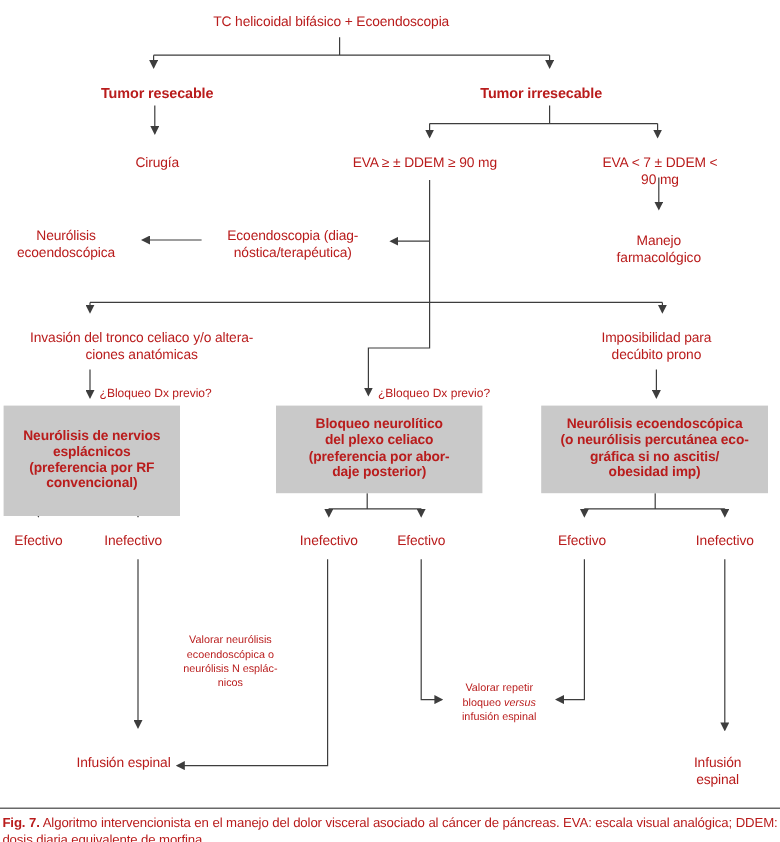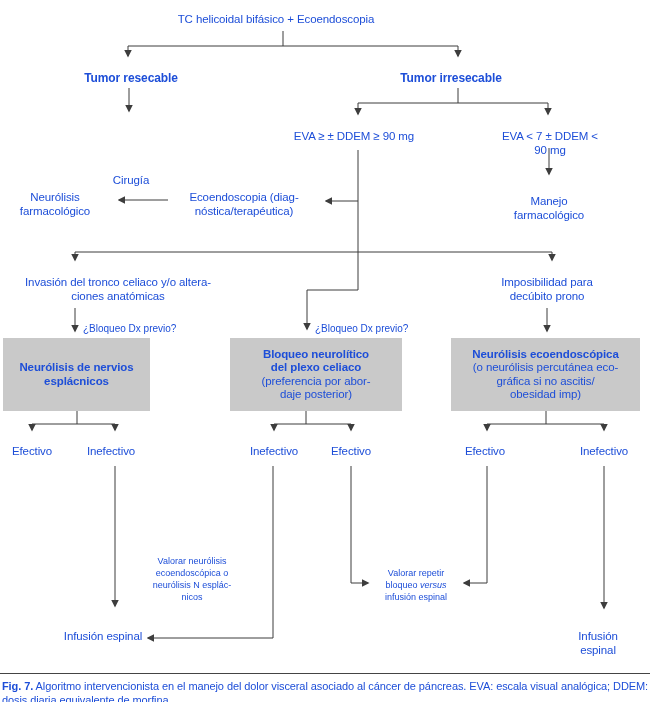--- a/index.html
+++ b/index.html
@@ -1,39 +1,39 @@
 <!DOCTYPE html>
 <html><head>
 <meta charset="utf-8">
 <style>
   html,body{margin:0;padding:0;background:#fff;}
   #stage{
     position:relative;width:650px;height:702px;background:#ffffff;
     font-family:"Liberation Sans","DejaVu Sans",sans-serif;
-    color:#1d4ed8;overflow:hidden;
+    color:#b91c1c;overflow:hidden;
   }
   #wires{position:absolute;left:0;top:0;width:650px;height:702px;}
   .node{
     position:absolute;transform:translateX(-50%);
     text-align:center;white-space:pre-line;
     font-size:11.5px;line-height:1.18;letter-spacing:-0.1px;
   }
   .bold{font-weight:bold;font-size:12px;}
   .small{font-size:9px;line-height:1.35;letter-spacing:0;}
   .node-left{
     position:absolute;text-align:left;white-space:pre-line;
     font-size:10px;line-height:1.3;
   }
   .gbox{
     position:absolute;background:#c9c9c9;
     display:flex;flex-direction:column;justify-content:center;align-items:center;
     text-align:center;font-size:11.5px;line-height:1.14;letter-spacing:-0.1px;
   }
   .gbox-title{font-weight:bold;white-space:pre-line;display:block;}
-  .gbox-sub{white-space:pre-line;display:block;}
+  .gbox-sub{white-space:pre-line;display:block;font-weight:bold;}
   .rule{position:absolute;left:0;width:650px;border-top:1px solid #444;}
   .caption{
     position:absolute;left:2px;top:679px;width:646px;
     font-size:11px;line-height:1.28;text-align:justify;letter-spacing:-0.1px;
   }
   .caption b{font-weight:bold;}
   i{font-style:italic;}
 </style>
 </head>
 <body>
@@ -80,41 +80,43 @@
       <path d="M487,466 V583 H464" marker-end="url(#ah)"></path>
       <path d="M604,466 V608" marker-end="url(#ah)"></path>
     </g>
   </svg>
 
   <div class="node" style="left:276px;top:13px;">TC helicoidal bifásico + Ecoendoscopia</div>
 
   <div class="node bold" style="left:131px;top:71px;">Tumor resecable</div>
   <div class="node bold" style="left:451px;top:71px;text-align:right;">Tumor irresecable</div>
 
-  <div class="node" style="left:131px;top:130px;margin-top:44px;">Cirugía</div>
+  <div class="node" style="left:131px;top:130px;">Cirugía</div>
   <div class="node" style="left:354px;top:130px;">EVA ≥ ± DDEM ≥ 90 mg</div>
   <div class="node" style="left:550px;top:130px;">EVA &lt; 7 ± DDEM &lt; 90 mg</div>
 
   <div class="node" style="left:55px;top:191px;">Neurólisis
-farmacológico</div>
+ecoendoscópica</div>
   <div class="node" style="left:244px;top:191px;">Ecoendoscopia (diag-
 nóstica/terapéutica)</div>
   <div class="node" style="left:549px;top:195px;">Manejo farmacológico</div>
 
   <div class="node" style="left:118px;top:276px;">Invasión del tronco celiaco y/o altera-
 ciones anatómicas</div>
   <div class="node" style="left:547px;top:276px;">Imposibilidad para
 decúbito prono</div>
 
   <div class="node-left" style="left:83px;top:322px;">¿Bloqueo Dx previo?</div>
   <div class="node-left" style="left:315px;top:322px;">¿Bloqueo Dx previo?</div>
 
-  <div class="gbox" style="left:3px;top:338px;width:147px;height:73px;">
+  <div class="gbox" style="left:3px;top:338px;width:147px;height:92px;">
     <span class="gbox-title">Neurólisis de nervios
 esplácnicos</span>
+    <span class="gbox-sub">(preferencia por RF
+convencional)</span>
   </div>
   <div class="gbox" style="left:230px;top:338px;width:172px;height:73px;">
     <span class="gbox-title">Bloqueo neurolítico
 del plexo celiaco</span>
     <span class="gbox-sub">(preferencia por abor-
 daje posterior)</span>
   </div>
   <div class="gbox" style="left:451px;top:338px;width:189px;height:73px;">
     <span class="gbox-title">Neurólisis ecoendoscópica</span>
     <span class="gbox-sub">(o neurólisis percutánea eco-
@@ -122,21 +124,21 @@
 obesidad imp)</span>
   </div>
 
   <div class="node" style="left:32px;top:445px;">Efectivo</div>
   <div class="node" style="left:111px;top:445px;">Inefectivo</div>
   <div class="node" style="left:274px;top:445px;">Inefectivo</div>
   <div class="node" style="left:351px;top:445px;">Efectivo</div>
   <div class="node" style="left:485px;top:445px;">Efectivo</div>
   <div class="node" style="left:604px;top:445px;">Inefectivo</div>
 
-  <div class="node small" style="left:192px;top:527px;margin-top:28px;">Valorar neurólisis
+  <div class="node small" style="left:192px;top:527px;">Valorar neurólisis
 ecoendoscópica o
 neurólisis N esplác-
 nicos</div>
   <div class="node small" style="left:416px;top:567px;"><span>Valorar repetir
 bloqueo </span><i>versus</i><span>
 infusión espinal</span></div>
 
   <div class="node" style="left:103px;top:630px;">Infusión espinal</div>
   <div class="node" style="left:598px;top:630px;">Infusión espinal</div>
 

